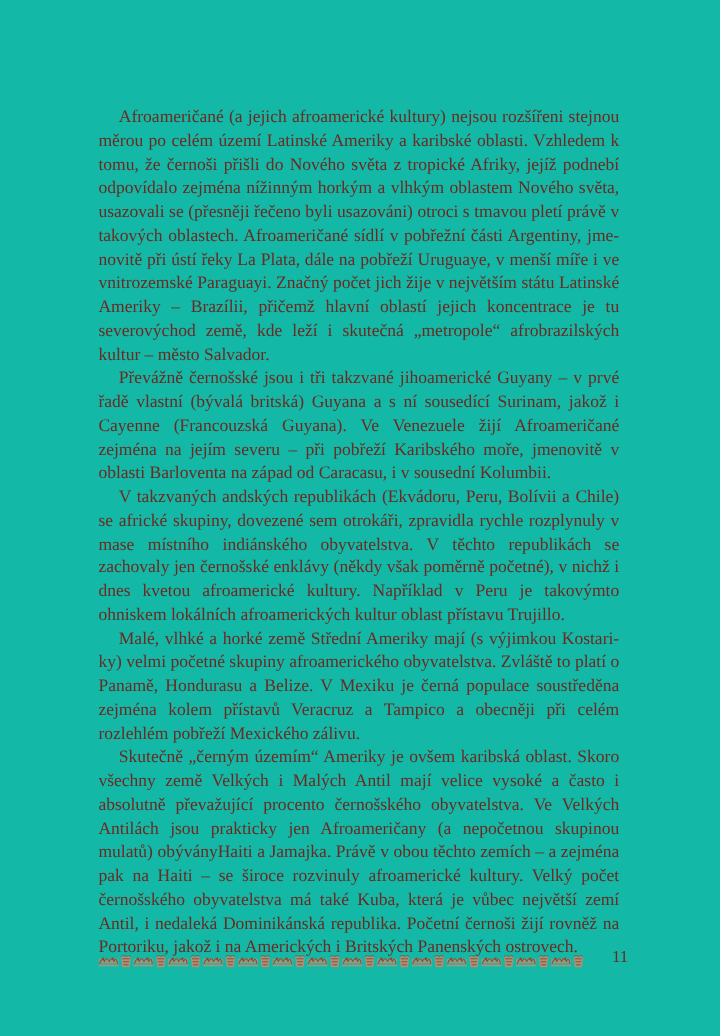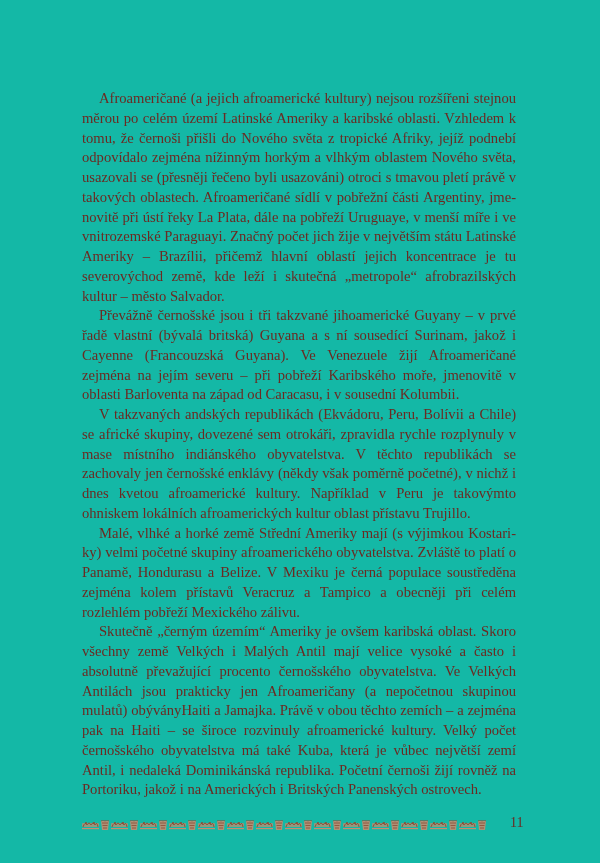--- a/index.html
+++ b/index.html
@@ -34,21 +34,20 @@
       margin: 0;
       text-indent: 17px;
       hyphens: manual;
     }
     .footer {
       position: absolute;
       left: 82px;
       top: 793px;
       width: 440px;
       height: 16px;
-      margin-top: 24px;
     }
     .ornament-band {
       position: absolute;
       left: 0;
       top: 2px;
       width: 412px;
       height: 12px;
       display: flex;
       align-items: center;
       gap: 1px;

